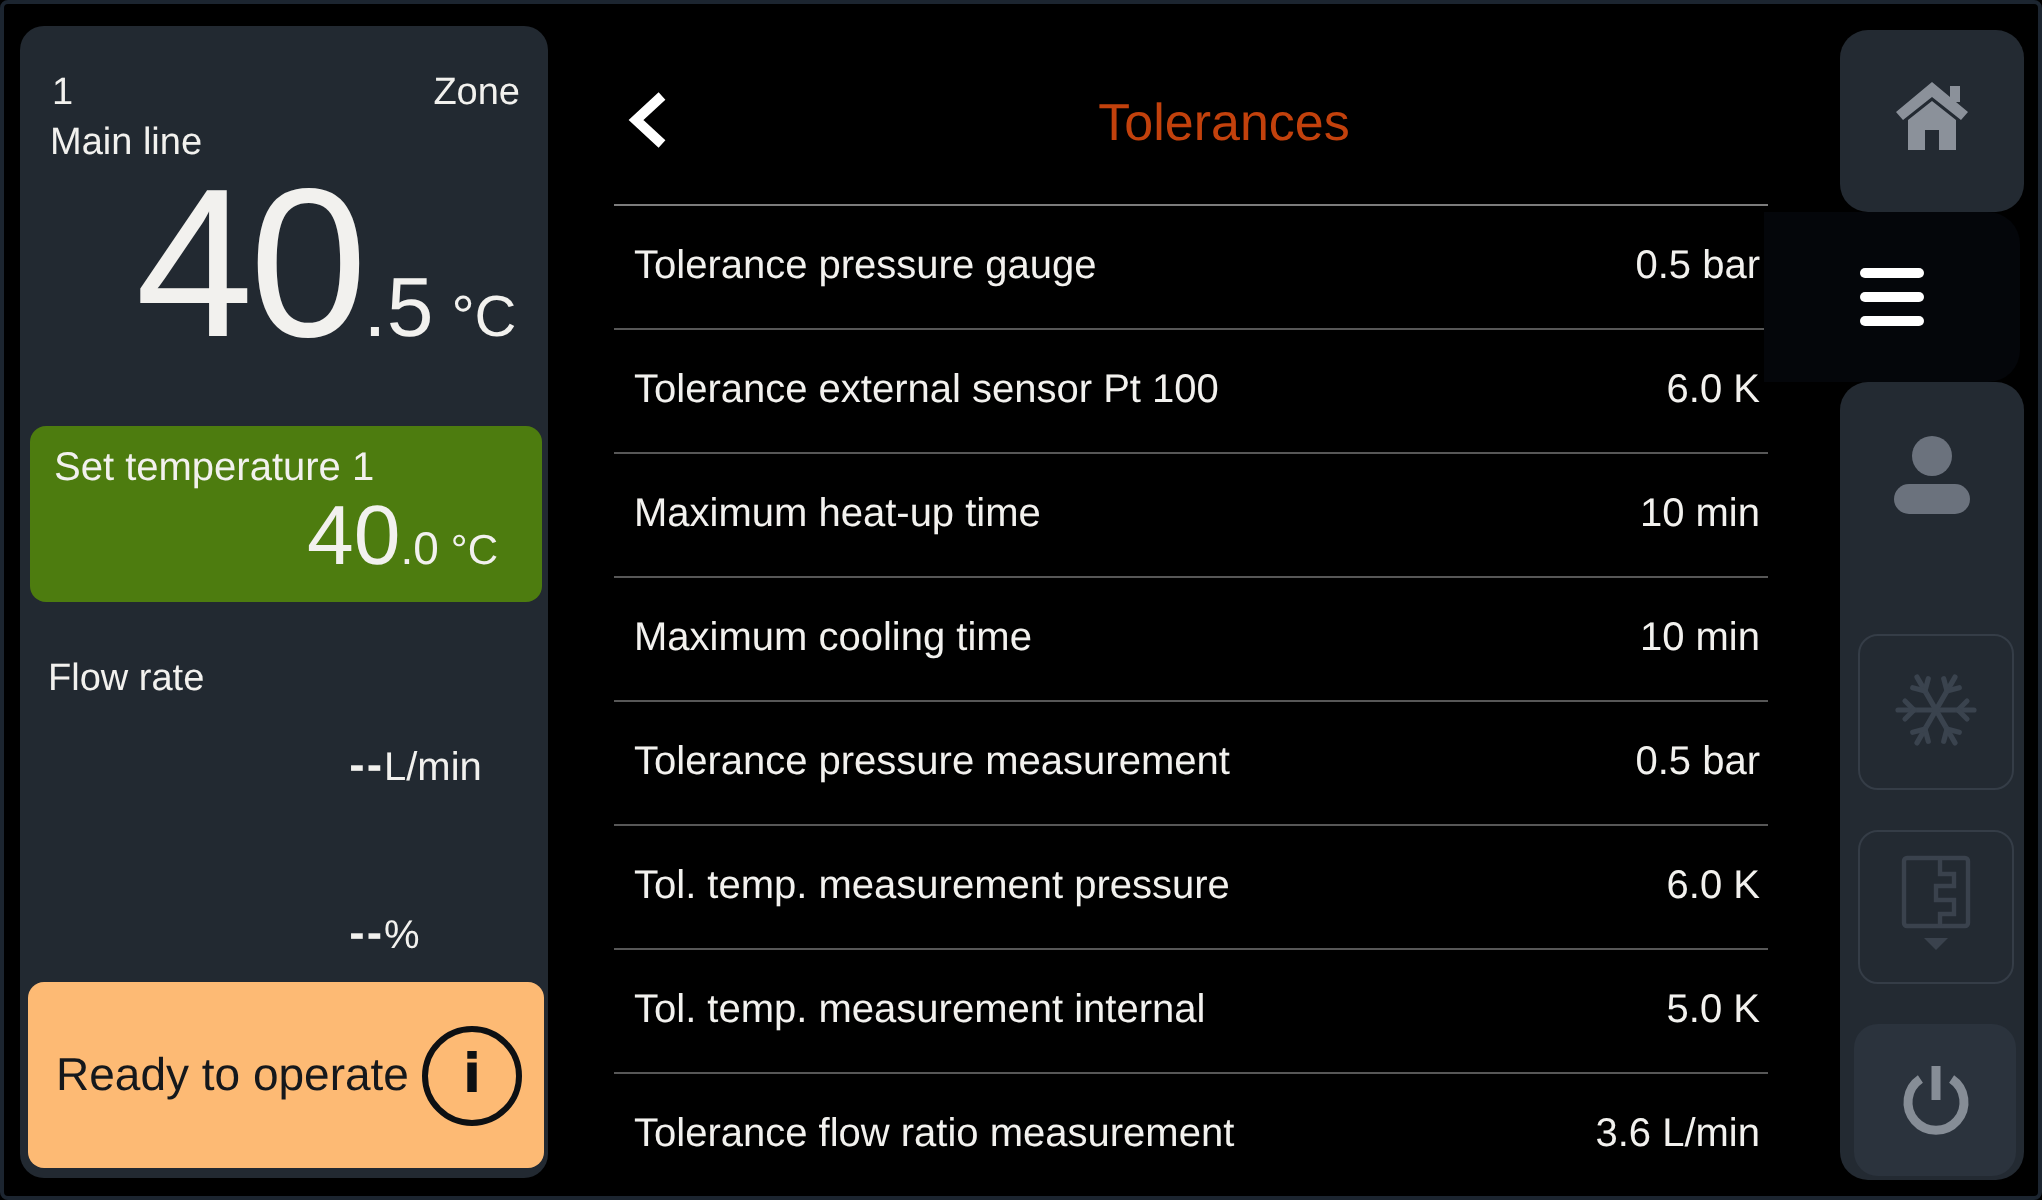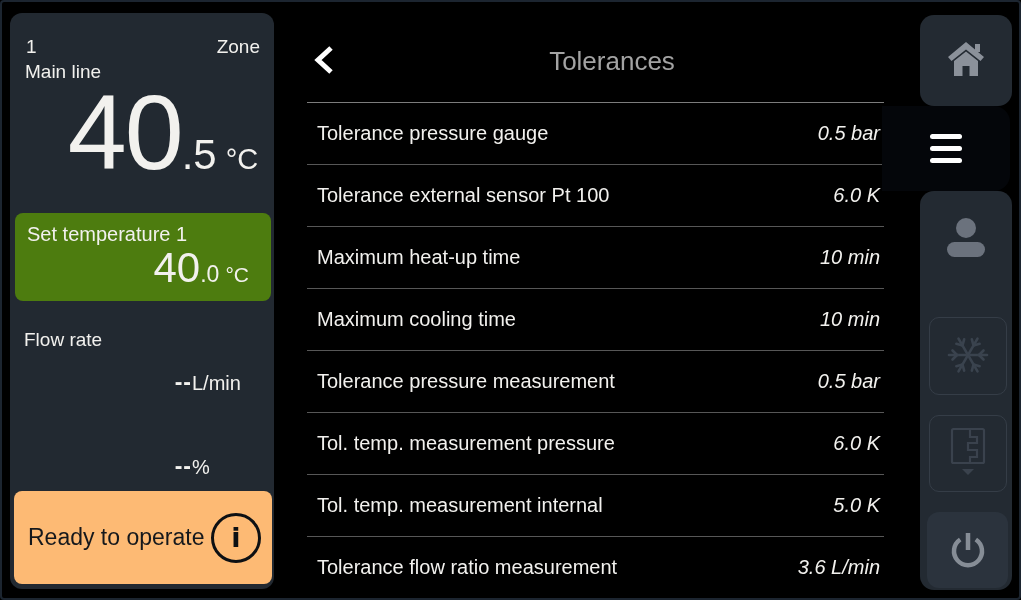--- a/index.html
+++ b/index.html
@@ -36,26 +36,26 @@
     background:#fdba74;border-radius:8px;display:flex;align-items:center;
     color:#15181c;}
   .status-box .status-label{font-size:23px;margin-left:14px;flex:1;}
   .info-circle{width:44px;height:44px;border:3px solid #0d1013;border-radius:50%;
     margin-right:11px;display:flex;align-items:center;justify-content:center;
     font-weight:800;font-size:27px;font-family:"DejaVu Sans",sans-serif;color:#0d1013;}
   
   .back-btn{position:absolute;left:303px;top:40px;width:38px;height:38px;
     display:flex;align-items:center;justify-content:center;background:none;border:none;padding:0;cursor:pointer;}
   .page-title{position:absolute;left:305px;top:44px;width:610px;text-align:center;
-    font-size:26px;color:#a3a3a3;}
+    font-size:26px;color:#c2410c;}
   .tol-list{position:absolute;left:305px;top:100px;width:577px;border-top:1px solid #7c7c7c;}
   .row{height:61px;display:flex;align-items:center;border-bottom:1px solid #575757;
     padding:0 4px 0 10px;}
   .row-label{flex:1;font-size:20px;}
-  .row-value{font-size:20px;text-align:right;font-style:italic;}
+  .row-value{font-size:20px;text-align:right;}
   
   .sb-top{position:absolute;left:918px;top:13px;width:92px;height:91px;
     background:#232a32;border-radius:14px;display:flex;align-items:center;justify-content:center;cursor:pointer;}
   .sb-bottom{position:absolute;left:918px;top:189px;width:92px;height:399px;
     background:#232a32;border-radius:14px;}
   .active-tab{position:absolute;left:880px;top:104px;width:128px;height:85px;
     background:#04060a;border-radius:0 16px 16px 0;display:flex;flex-direction:column;
     align-items:center;justify-content:center;gap:7px;cursor:pointer;}
   .active-tab .bar{width:32px;height:5px;border-radius:2.5px;background:#fff;}
   .user-btn{position:absolute;left:26px;top:26px;width:40px;height:44px;cursor:pointer;}

